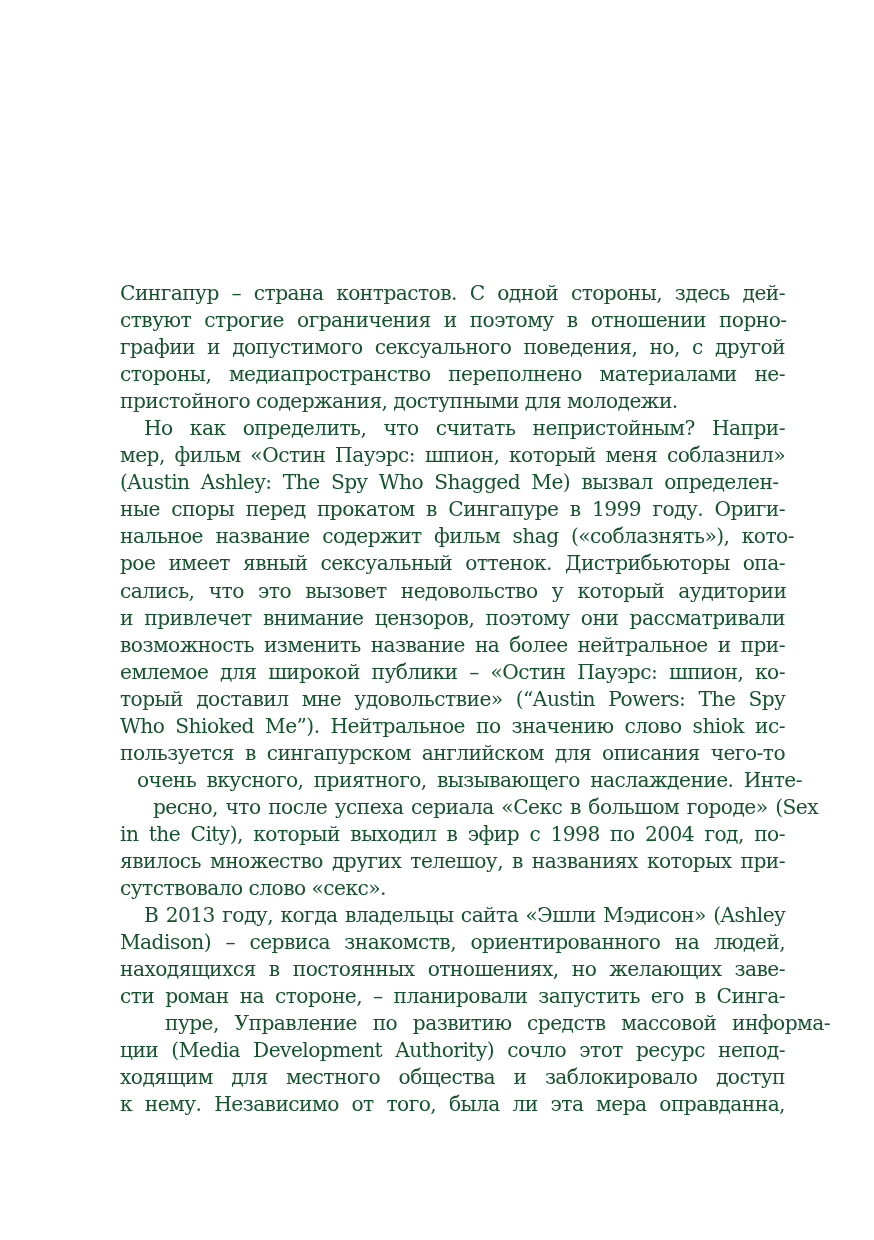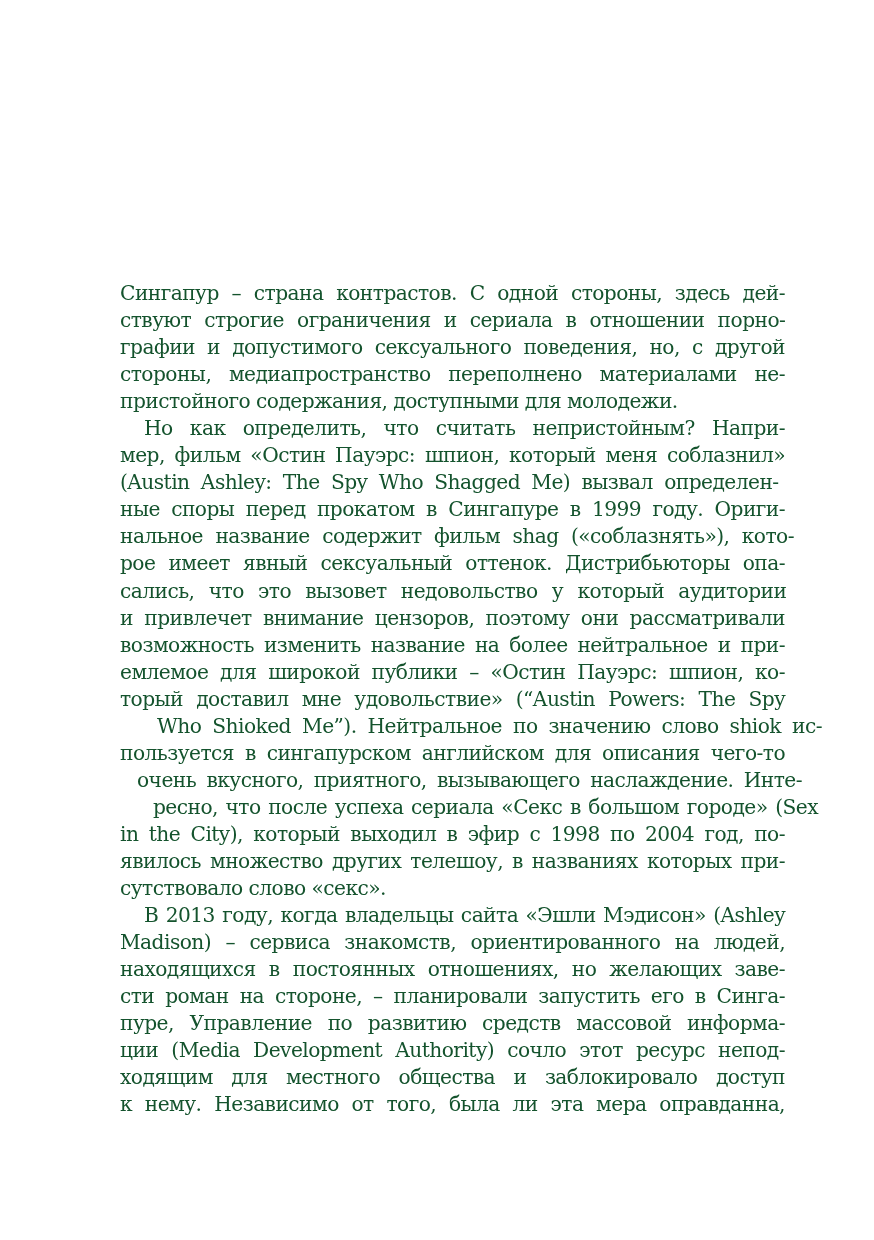--- a/index.html
+++ b/index.html
@@ -38,48 +38,48 @@
     .indent {
       padding-left: 24px;
     }
   </style>
 </head>
 <body>
 
 <div class="page">
   <div>
     <span class="line" style="text-align-last: left;"><span style="white-space: nowrap; display: inline-block; word-spacing: 6.86523px;">Сингапур – страна контрастов. С одной стороны, здесь дей-</span></span>
-    <span class="line" style="text-align-last: left;"><span style="white-space: nowrap; display: inline-block; word-spacing: 7.25223px;">ствуют строгие ограничения и сериала в отношении порно-</span></span>
+    <span class="line" style="text-align-last: left;"><span style="white-space: nowrap; display: inline-block; word-spacing: 7.25223px;">ствуют строгие ограничения и поэтому в отношении порно-</span></span>
     <span class="line" style="text-align-last: left;"><span style="white-space: nowrap; display: inline-block; word-spacing: 6.27679px;">графии и допустимого сексуального поведения, но, с другой</span></span>
     <span class="line" style="text-align-last: left;"><span style="white-space: nowrap; display: inline-block; word-spacing: 11.793px;">стороны, медиапространство переполнено материалами не-</span></span>
     <span class="line last"><span style="white-space: nowrap; display: inline-block;">пристойного содержания, доступными для молодежи.</span></span>
   </div>
   <div>
     <span class="line indent" style="text-align-last: left;"><span style="white-space: nowrap; display: inline-block; word-spacing: 11.3333px;">Но как определить, что считать непристойным? Напри-</span></span>
     <span class="line" style="text-align-last: left;"><span style="white-space: nowrap; display: inline-block; word-spacing: 3.90179px;">мер, фильм «Остин Пауэрс: шпион, который меня соблазнил»</span></span>
     <span class="line" style="text-align-last: left;"><span style="white-space: nowrap; display: inline-block; word-spacing: 5.44336px;">(Austin Ashley: The Spy Who Shagged Me) вызвал определен-</span></span>
     <span class="line" style="text-align-last: left;"><span style="white-space: nowrap; display: inline-block; word-spacing: 5.47049px;">ные споры перед прокатом в Сингапуре в 1999 году. Ориги-</span></span>
     <span class="line" style="text-align-last: left;"><span style="white-space: nowrap; display: inline-block; word-spacing: 6.51302px;">нальное название содержит фильм shag («соблазнять»), кото-</span></span>
     <span class="line" style="text-align-last: left;"><span style="white-space: nowrap; display: inline-block; word-spacing: 7.20573px;">рое имеет явный сексуальный оттенок. Дистрибьюторы опа-</span></span>
     <span class="line" style="text-align-last: left;"><span style="white-space: nowrap; display: inline-block; word-spacing: 8.40402px;">сались, что это вызовет недовольство у который аудитории</span></span>
     <span class="line" style="text-align-last: left;"><span style="white-space: nowrap; display: inline-block; word-spacing: 5.45052px;">и привлечет внимание цензоров, поэтому они рассматривали</span></span>
     <span class="line" style="text-align-last: left;"><span style="white-space: nowrap; display: inline-block; word-spacing: 4.06696px;">возможность изменить название на более нейтральное и при-</span></span>
     <span class="line" style="text-align-last: left;"><span style="white-space: nowrap; display: inline-block; word-spacing: 5.84961px;">емлемое для широкой публики – «Остин Пауэрс: шпион, ко-</span></span>
     <span class="line" style="text-align-last: left;"><span style="white-space: nowrap; display: inline-block; word-spacing: 7.3125px;">торый доставил мне удовольствие» (“Austin Powers: The Spy</span></span>
-    <span class="line" style="text-align-last: left; margin-left: 37px;"><span style="white-space: nowrap; display: inline-block; word-spacing: 5.16797px;">Who Shioked Me”). Нейтральное по значению слово shiok ис-</span></span>
+    <span class="line" style="text-align-last: left;"><span style="white-space: nowrap; display: inline-block; word-spacing: 5.16797px;">Who Shioked Me”). Нейтральное по значению слово shiok ис-</span></span>
     <span class="line" style="text-align-last: left;"><span style="white-space: nowrap; display: inline-block; word-spacing: 5.05729px;">пользуется в сингапурском английском для описания чего-то</span></span>
     <span class="line" style="text-align-last: left; margin-left: 17px;"><span style="white-space: nowrap; display: inline-block; word-spacing: 4.42812px;">очень вкусного, приятного, вызывающего наслаждение. Инте-</span></span>
     <span class="line" style="text-align-last: left; margin-left: 33px;"><span style="white-space: nowrap; display: inline-block; word-spacing: 1.75521px;">ресно, что после успеха сериала «Секс в большом городе» (Sex</span></span>
     <span class="line" style="text-align-last: left;"><span style="white-space: nowrap; display: inline-block; word-spacing: 4.5013px;">in the City), который выходил в эфир с 1998 по 2004 год, по-</span></span>
     <span class="line" style="text-align-last: left;"><span style="white-space: nowrap; display: inline-block; word-spacing: 3.16295px;">явилось множество других телешоу, в названиях которых при-</span></span>
     <span class="line last"><span style="white-space: nowrap; display: inline-block;">сутствовало слово «секс».</span></span>
   </div>
   <div>
     <span class="line indent" style="text-align-last: left;"><span style="white-space: nowrap; display: inline-block; word-spacing: 1.55859px;">В 2013 году, когда владельцы сайта «Эшли Мэдисон» (Ashley</span></span>
     <span class="line" style="text-align-last: left;"><span style="white-space: nowrap; display: inline-block; word-spacing: 8.53125px;">Madison) – сервиса знакомств, ориентированного на людей,</span></span>
     <span class="line" style="text-align-last: left;"><span style="white-space: nowrap; display: inline-block; word-spacing: 7.20052px;">находящихся в постоянных отношениях, но желающих заве-</span></span>
     <span class="line" style="text-align-last: left;"><span style="white-space: nowrap; display: inline-block; word-spacing: 5.06076px;">сти роман на стороне, – планировали запустить его в Синга-</span></span>
-    <span class="line" style="text-align-last: left;"><span style="white-space: nowrap; display: inline-block; word-spacing: 9.78385px;">пуре, Управление по развитию средств массовой информа-</span></span>
+    <span class="line" style="text-align-last: left;"><span style="white-space: nowrap; display: inline-block; word-spacing: 9.78385px; margin-left: 45px;">пуре, Управление по развитию средств массовой информа-</span></span>
     <span class="line" style="text-align-last: left;"><span style="white-space: nowrap; display: inline-block; word-spacing: 7.21205px;">ции (Media Development Authority) сочло этот ресурс непод-</span></span>
     <span class="line" style="text-align-last: left;"><span style="white-space: nowrap; display: inline-block; word-spacing: 12.5938px;">ходящим для местного общества и заблокировало доступ</span></span>
     <span class="line" style="text-align-last: left;"><span style="white-space: nowrap; display: inline-block; word-spacing: 6.88368px;">к нему. Независимо от того, была ли эта мера оправданна,</span></span>
   </div>
 </div>
 
 </body></html>

